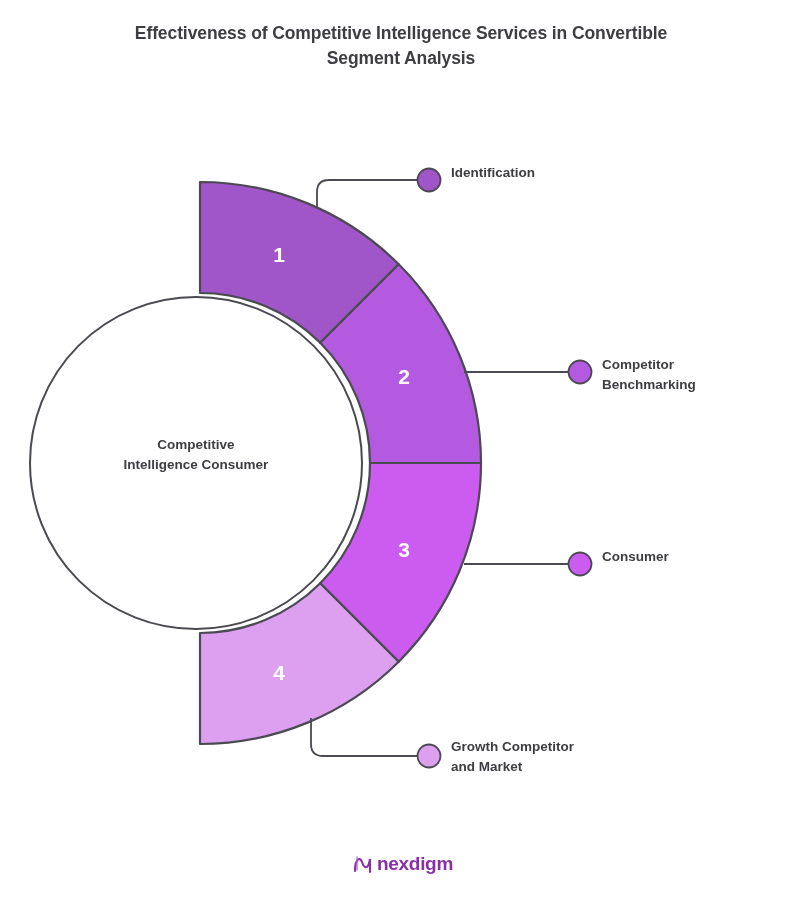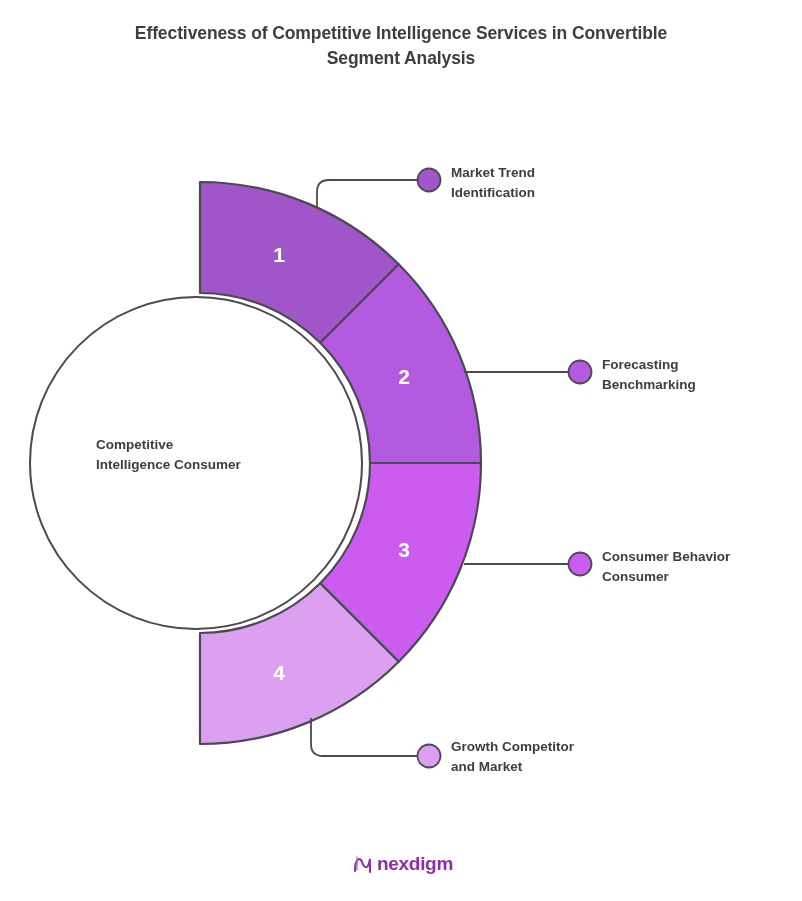--- a/index.html
+++ b/index.html
@@ -60,20 +60,21 @@
     font-weight: bold;
     text-anchor: middle;
     dominant-baseline: middle;
   }
 
   .center-text {
     position: absolute;
     left: 96px;
     top: 424px;
     width: 200px;
+    text-align: center;
     font-size: 13.5px;
     font-weight: bold;
     line-height: 1.5;
     color: #3d3d42;
   }
 
   .callout-label {
     position: absolute;
     font-size: 13.5px;
     font-weight: bold;
@@ -157,31 +158,29 @@
       <text class="seg-num" x="404" y="540">3</text>
       <text class="seg-num" x="279" y="663">4</text>
     </svg>
 
     <div class="center-text">
       <div>Competitive</div>
       <div>Intelligence Consumer</div>
     </div>
 
     <div class="callout-label" id="label-1">
-      <div>Market Trend</div>
       <div>Identification</div>
     </div>
 
     <div class="callout-label" id="label-2">
-      <div>Forecasting</div>
+      <div>Competitor</div>
       <div>Benchmarking</div>
     </div>
 
     <div class="callout-label" id="label-3">
-      <div>Consumer Behavior</div>
       <div>Consumer</div>
     </div>
 
     <div class="callout-label" id="label-4">
       <div>Growth Competitor</div>
       <div>and Market</div>
     </div>
 
   </div>
 

